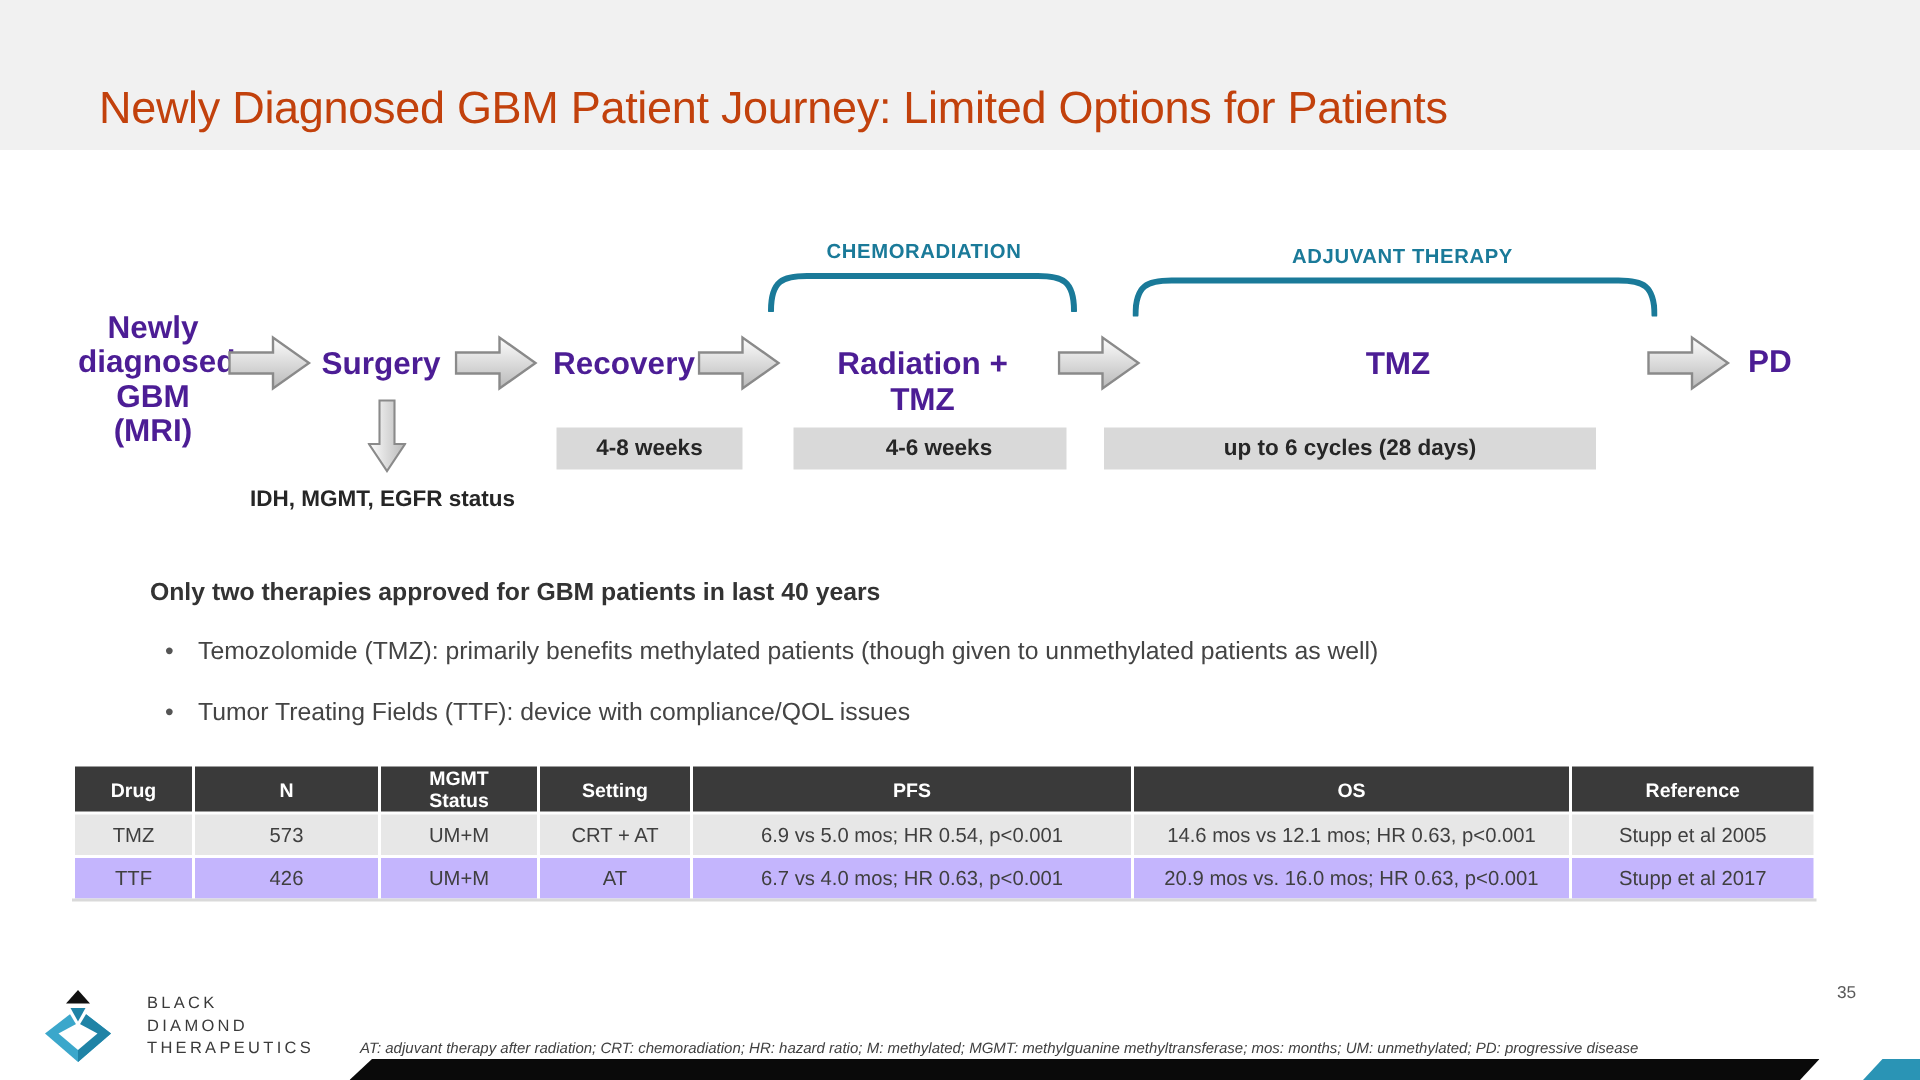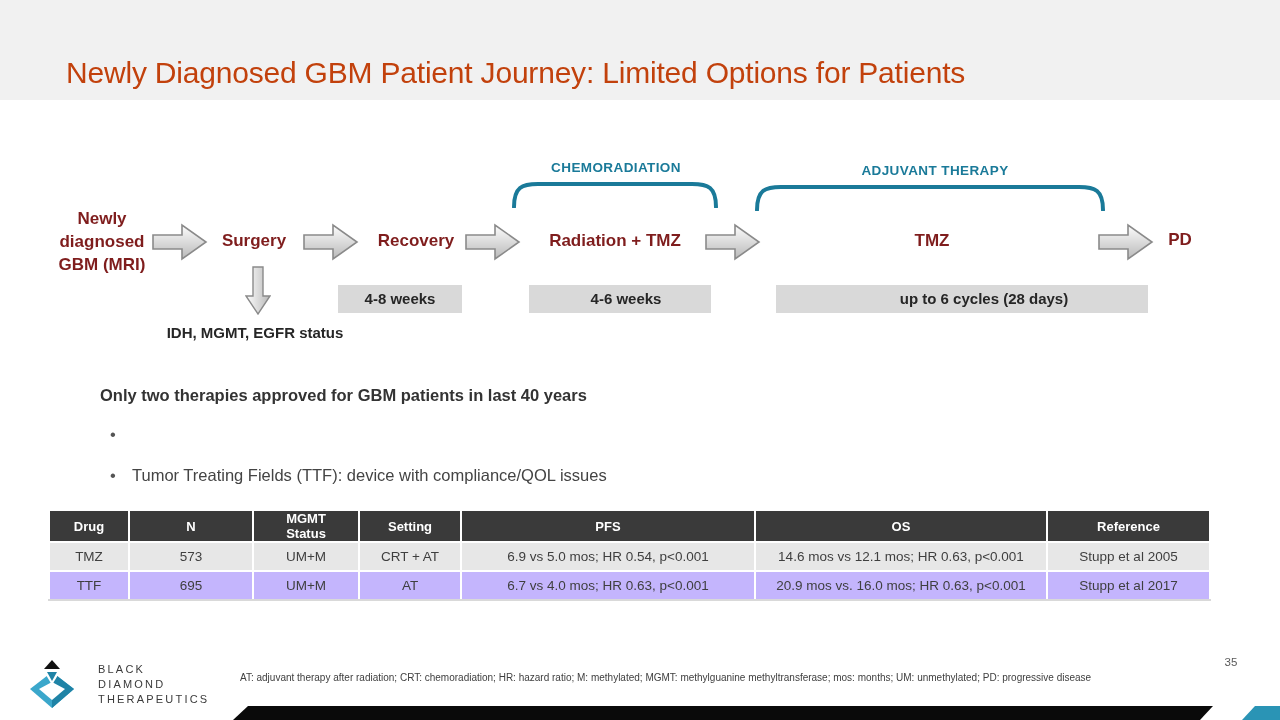--- a/index.html
+++ b/index.html
@@ -16,64 +16,64 @@
   .slide-title{left:66px;top:56px;width:1150px;font-size:30px;font-weight:500;color:#c2410c;letter-spacing:-0.2px;}
 
   
   .phase-label{font-size:13.5px;font-weight:bold;color:#1a7a99;letter-spacing:.4px;text-align:center;}
   .phase-chemo{left:500px;top:160px;width:232px;}
   .phase-adj{left:819px;top:163px;width:232px;}
   .bracket{height:28px;}
   .bracket-chemo{left:512px;top:180px;width:206px;}
   .bracket-adj{left:755px;top:183px;width:350px;}
 
-  .node{font-size:17px;font-weight:bold;color:#7f1d1d;text-align:center;}
+  .node{font-size:21px;font-weight:bold;color:#4c1d95;text-align:center;}
   .node-newly{left:52px;top:207px;width:100px;line-height:23px;}
   .node-surgery{left:204px;top:231px;width:100px;}
   .node-recovery{left:366px;top:231px;width:100px;}
   .node-radtmz{left:545px;top:231px;width:140px;}
   .node-tmz{left:882px;top:231px;width:100px;}
   .node-pd{left:1160px;top:230px;width:40px;}
 
   .flow-arrow{width:56px;height:40px;}
   .arrow1{left:152px;top:222px;}
   .arrow2{left:303px;top:222px;}
   .arrow3{left:465px;top:222px;}
   .arrow4{left:705px;top:222px;}
   .arrow5{left:1098px;top:222px;}
   .down-arrow{left:245px;top:266px;width:26px;height:50px;}
 
   .surgery-branch{left:148px;top:324px;width:214px;text-align:center;font-size:15px;font-weight:bold;color:#262626;}
 
   .duration{top:285px;height:28px;line-height:28px;background:#d9d9d9;
             text-align:center;font-size:15px;font-weight:bold;color:#262626;}
-  .dur1{left:338px;width:124px;}
+  .dur1{left:371px;width:124px;}
   .dur2{left:529px;width:170px;padding-left:12px;}
-  .dur3{left:776px;width:328px;padding-left:44px;}
+  .dur3{left:736px;width:328px;}
 
   
   .kp-heading{left:100px;top:386px;width:900px;font-size:16.5px;font-weight:bold;color:#333333;}
   .kp-bullet{left:110px;width:1060px;font-size:16.5px;color:#444444;display:flex;}
   .kp-b1{top:425px;}
   .kp-b2{top:466px;}
   .kp-marker{width:22px;flex:0 0 22px;color:#555;}
 
   
   .trial-table{left:48px;top:509px;width:1163px;border-collapse:separate;border-spacing:2px;}
   .trial-table th{background:#3a3a3a;color:#ffffff;font-size:13px;font-weight:bold;height:25px;padding:0 17px;text-align:center;}
   .trial-table td{font-size:13.5px;color:#3f3f3f;height:27px;padding:0 4px;text-align:center;}
   .trial-table tr.row-alt td{background:#e7e7e7;}
   .trial-table tr.row-plain td{background:#c4b5fd;}
   .table-bottom-line{left:48px;top:599px;width:1163px;height:2px;background:#d9d9d9;}
 
   
   .logo-wrap{left:30px;top:658px;width:200px;height:52px;}
   .logo-icon{left:0;top:0;width:44px;height:52px;}
   .logo-text{left:68px;top:4px;font-size:11px;color:#3a3a3a;letter-spacing:2.2px;line-height:15px;font-weight:500;}
-  .footnote{left:240px;top:672px;width:860px;font-size:10px;color:#404040;}
+  .footnote{left:240px;top:694px;width:860px;font-size:10px;color:#404040;font-style:italic;}
   .page-number{left:1216px;top:656px;width:30px;font-size:11.5px;color:#595959;text-align:center;}
   .footer-bar-black{left:233px;top:706px;width:980px;height:14px;background:#0a0a0a;
                     clip-path:polygon(15px 0, 980px 0, 967px 14px, 0 14px);}
   .footer-bar-teal{left:1242px;top:706px;width:38px;height:14px;background:#2a94b5;
                    clip-path:polygon(13px 0, 38px 0, 38px 14px, 0 14px);}
 </style>
 </head>
 <body>
 
 <svg width="0" height="0" style="position:absolute" aria-hidden="true">
@@ -128,20 +128,21 @@
 </svg>
 <div class="abs surgery-branch">IDH, MGMT, EGFR status</div>
 
 <div class="abs duration dur1">4-8 weeks</div>
 <div class="abs duration dur2">4-6 weeks</div>
 <div class="abs duration dur3">up to 6 cycles (28 days)</div>
 
 <div class="abs kp-heading">Only two therapies approved for GBM patients in last 40 years</div>
 <div class="abs kp-bullet kp-b1">
   <span class="kp-marker">•</span>
+  <span>Temozolomide (TMZ): primarily benefits methylated patients (though given to unmethylated patients as well)</span>
 </div>
 <div class="abs kp-bullet kp-b2">
   <span class="kp-marker">•</span>
   <span>Tumor Treating Fields (TTF): device with compliance/QOL issues</span>
 </div>
 
 <table class="abs trial-table">
   <colgroup>
     <col style="width:78px">
       <col style="width:122px">
@@ -167,21 +168,21 @@
       <td>TMZ</td>
       <td>573</td>
       <td>UM+M</td>
       <td>CRT + AT</td>
       <td>6.9 vs 5.0 mos; HR 0.54, p&lt;0.001</td>
       <td>14.6 mos vs 12.1 mos; HR 0.63, p&lt;0.001</td>
       <td>Stupp et al 2005</td>
     </tr>
     <tr class="row-plain">
       <td>TTF</td>
-      <td>695</td>
+      <td>426</td>
       <td>UM+M</td>
       <td>AT</td>
       <td>6.7 vs 4.0 mos; HR 0.63, p&lt;0.001</td>
       <td>20.9 mos vs. 16.0 mos; HR 0.63, p&lt;0.001</td>
       <td>Stupp et al 2017</td>
     </tr>
   </tbody>
 </table>
 <div class="abs table-bottom-line"></div>
 

